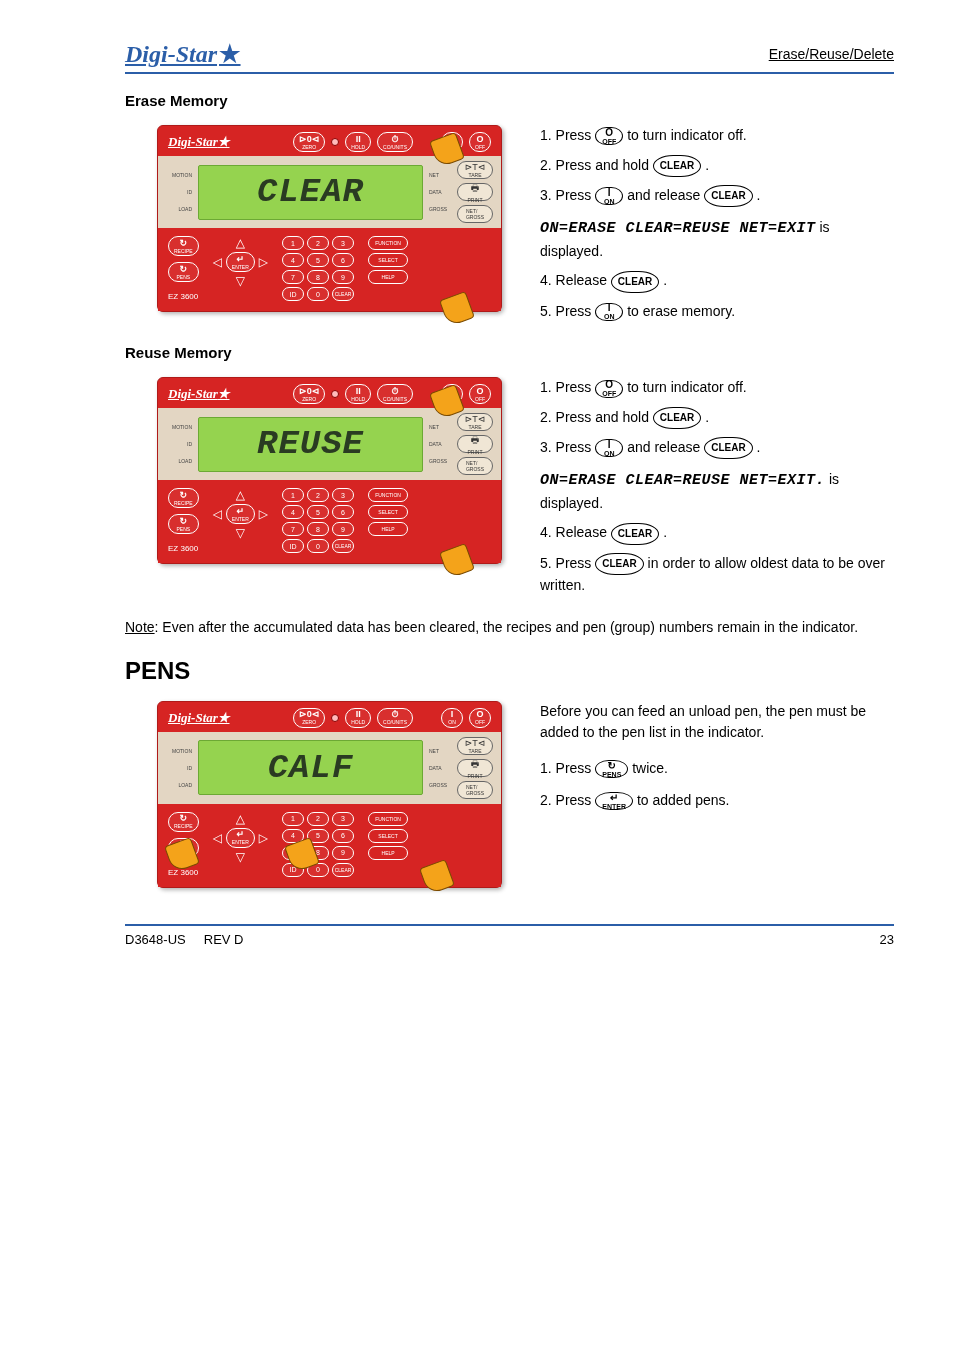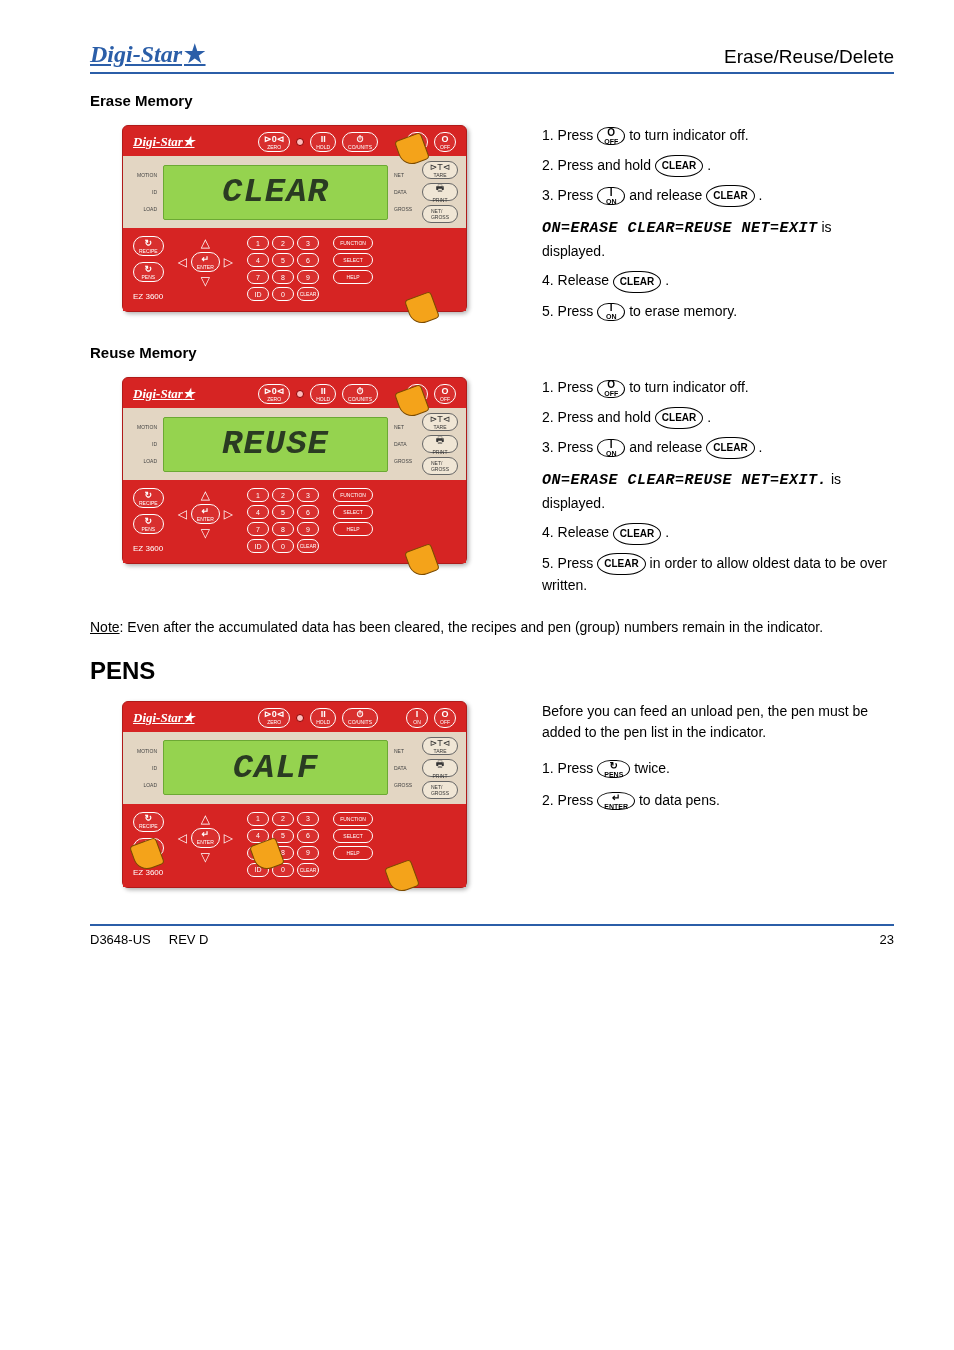--- a/index.html
+++ b/index.html
@@ -1,22 +1,22 @@
 <!DOCTYPE html>
 <html><head>
 <meta charset="utf-8">
 <style>
   * { box-sizing: border-box; margin: 0; padding: 0; }
   body { font-family: Arial, sans-serif; font-size: 14px; color: #000; background: #fff; width: 954px; margin: 0 auto; position: relative; }
-  .page { padding: 40px 60px 40px 90px; }
+  .page { padding: 40px 60px 40px 90px; margin-left: 35px; }
   .header-row { display: flex; align-items: center; border-bottom: 2px solid #2b5ea8; padding-bottom: 4px; margin-bottom: 18px; }
   .logo { font-family: Georgia, 'Times New Roman', serif; font-weight: bold; font-style: italic; font-size: 24px; color: #2b5ea8; text-decoration: underline; display: inline-flex; align-items: center; }
   .logo .star { font-style: normal; margin-left: 2px; }
   .section-title { font-size: 15px; font-weight: bold; margin-bottom: 16px; }
-  .row { display: flex; gap: 60px; margin-bottom: 22px; padding-left: 32px; }
+  .row { display: flex; gap: 23px; margin-bottom: 22px; padding-left: 32px; }
   .left-col { width: 360px; flex-shrink: 0; }
   .right-col { flex: 1; font-size: 14px; line-height: 1.55; }
   .device {
     width: 345px;
     background: #d62423;
     border: 1px solid #b01a19;
     border-radius: 6px;
     position: relative;
     font-family: Arial, sans-serif;
     color: #fff;
@@ -85,21 +85,21 @@
   }
   .oval.sm { font-size: 8px; height: 18px; min-width: 28px; flex-direction: column; }
   .oval.sm .sym { font-size: 10px; line-height: 1; }
   .oval .sym { font-size: 11px; line-height: 1; }
   .oval .lab2 { font-size: 7px; line-height: 1; }
   .oval-col { display: inline-flex; flex-direction: column; align-items: center; }
   .scr-msg { font-family: 'Courier New', monospace; font-style: italic; font-weight: bold; font-size: 15px; letter-spacing: .5px; text-transform: uppercase; }
   .note { margin-top: 10px; font-size: 14px; }
   .note .title { text-decoration: underline; }
   .big-title { font-size: 24px; font-weight: bold; margin: 22px 0 16px; }
-  .top-erase { position: absolute; right: 60px; top: 46px; font-size: 19px; }
+  .top-erase { position: absolute; right: 60px; top: 46px; font-size: 14px; text-decoration: underline; }
   .footer-line { border-top: 2px solid #2b5ea8; margin-top: 36px; padding-top: 6px; display: flex; justify-content: space-between; font-size: 13px; }
 </style>
 </head>
 <body>
 
 <div class="page">
   <div class="header-row">
     <span class="logo">
       <span>Digi-Star</span>
       <span class="star">★</span>
@@ -523,21 +523,21 @@
             <span class="lab2">PENS</span>
           </span>
         <span> twice.</span>
       </div>
       <div style="margin-top:10px">
         <span>2. Press </span>
         <span class="oval sm oval-col">
             <span class="sym">↵</span>
             <span class="lab2">ENTER</span>
           </span>
-        <span> to data pens.</span>
+        <span> to added pens.</span>
       </div>
     </div>
   </div>
 
   <div class="footer-line">
     <span>
       <span>D3648-US</span>&nbsp;&nbsp;&nbsp;&nbsp;
       <span>REV D</span>
     </span>
     <span>23</span>

